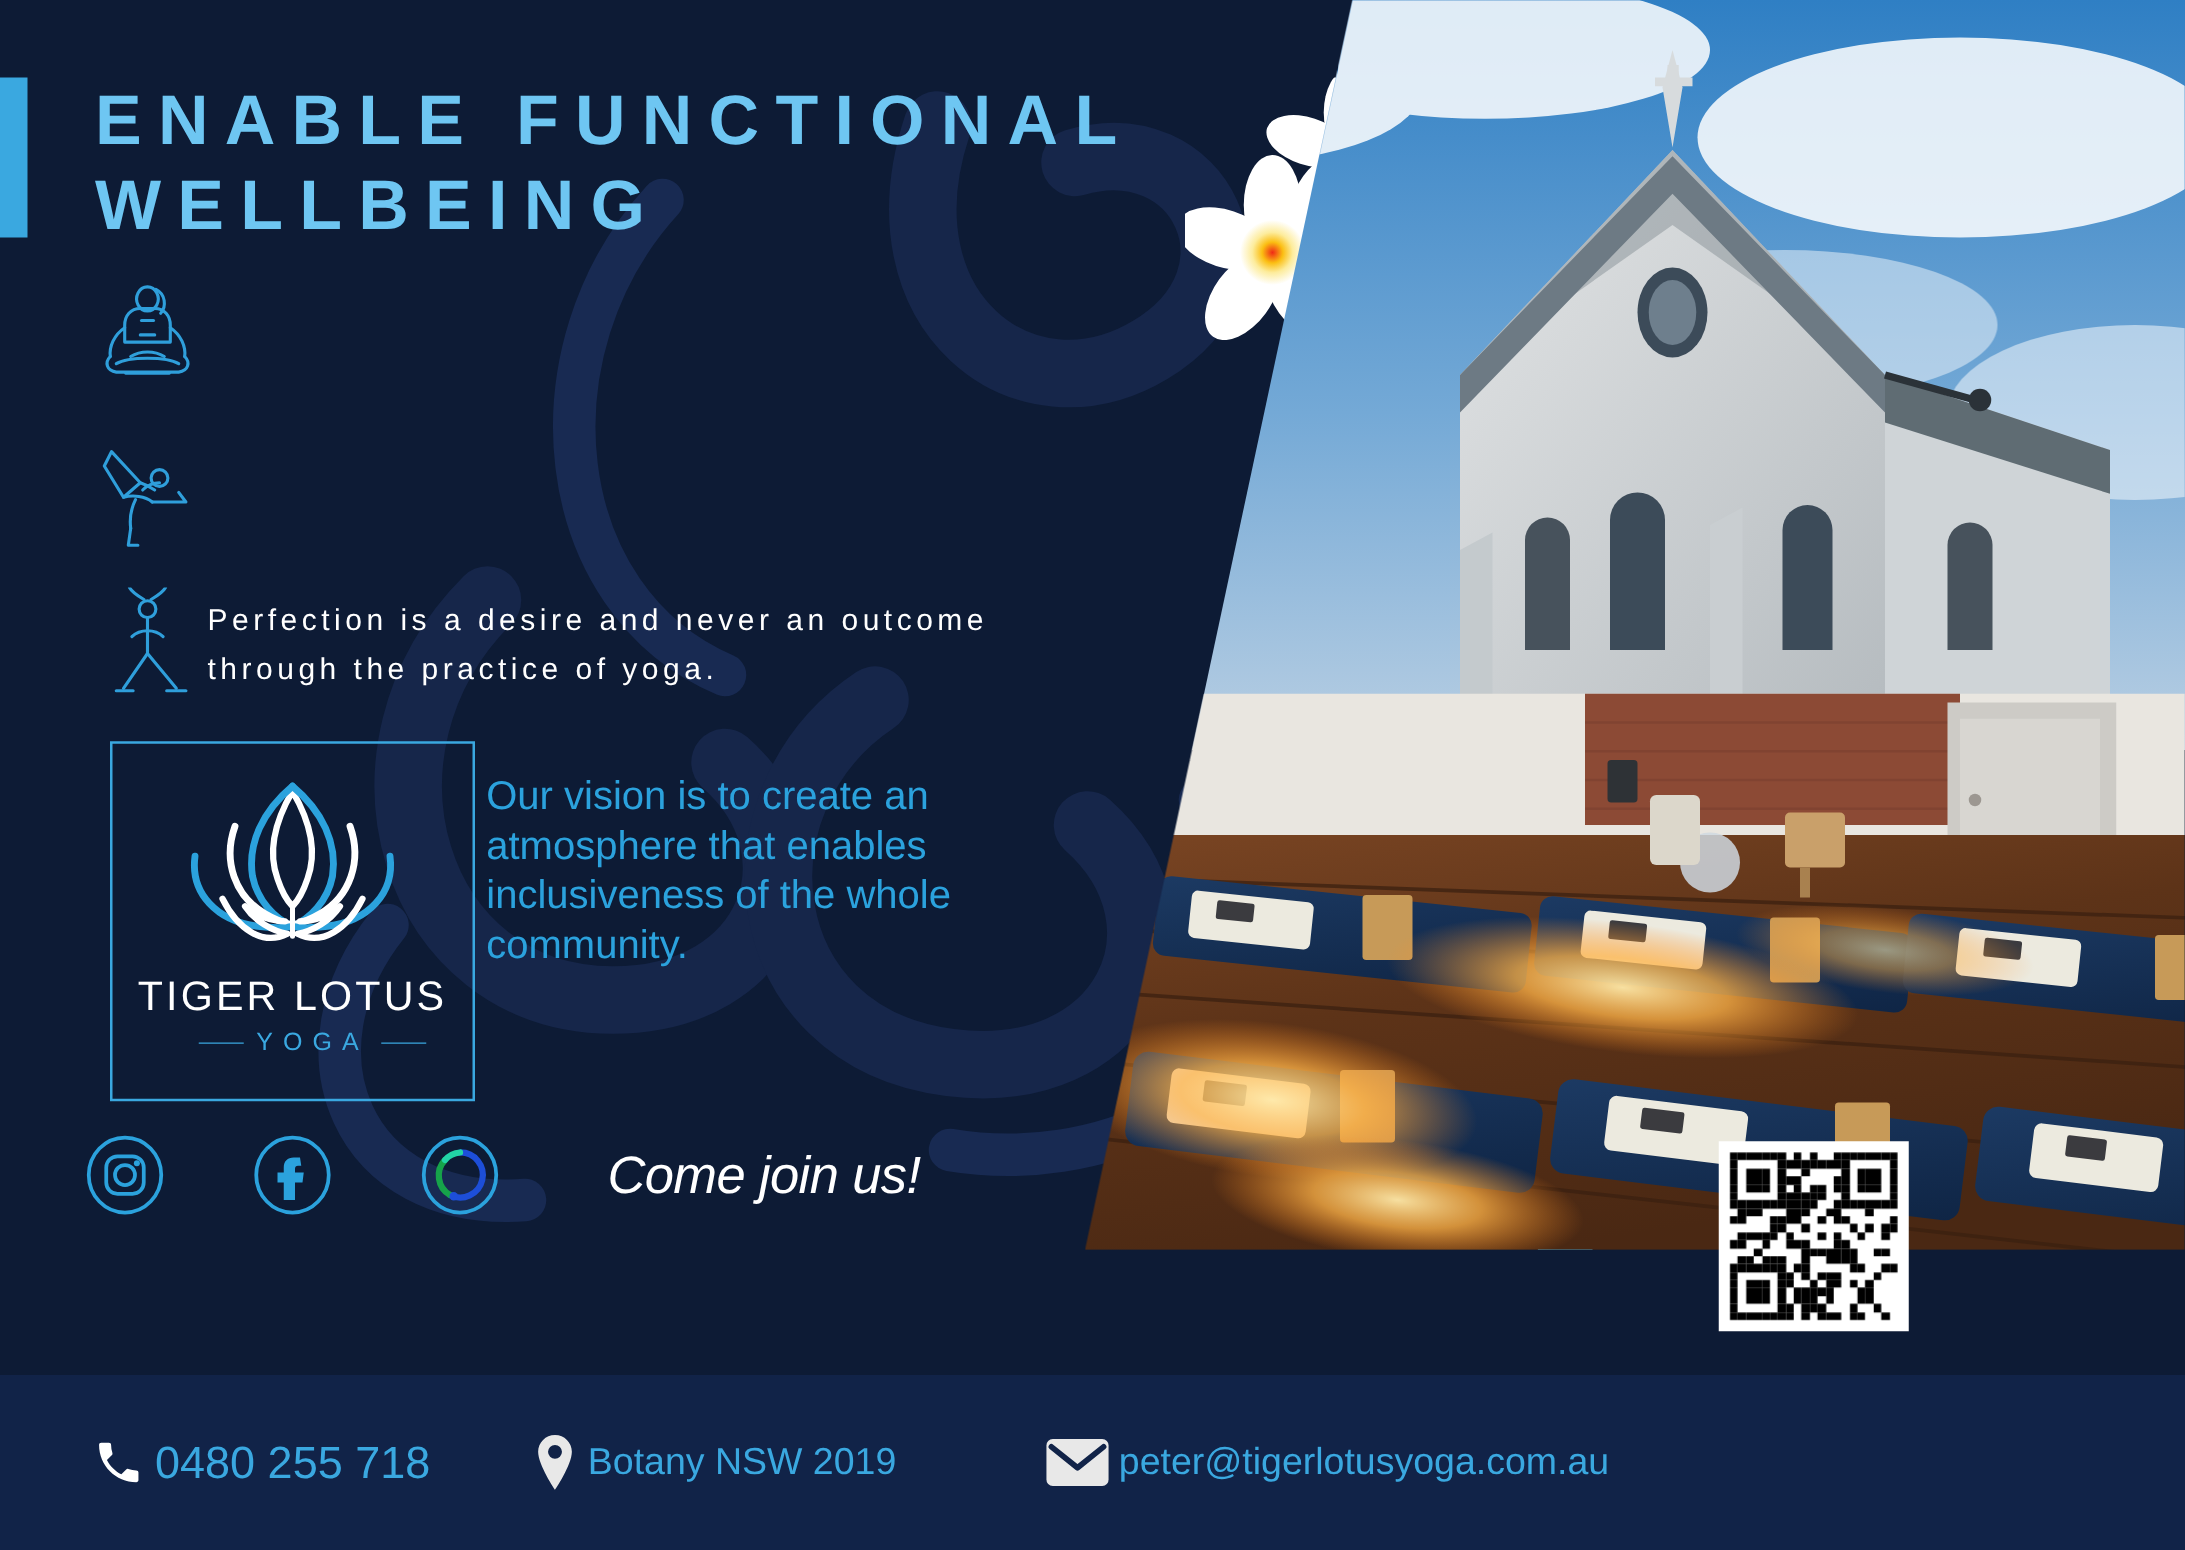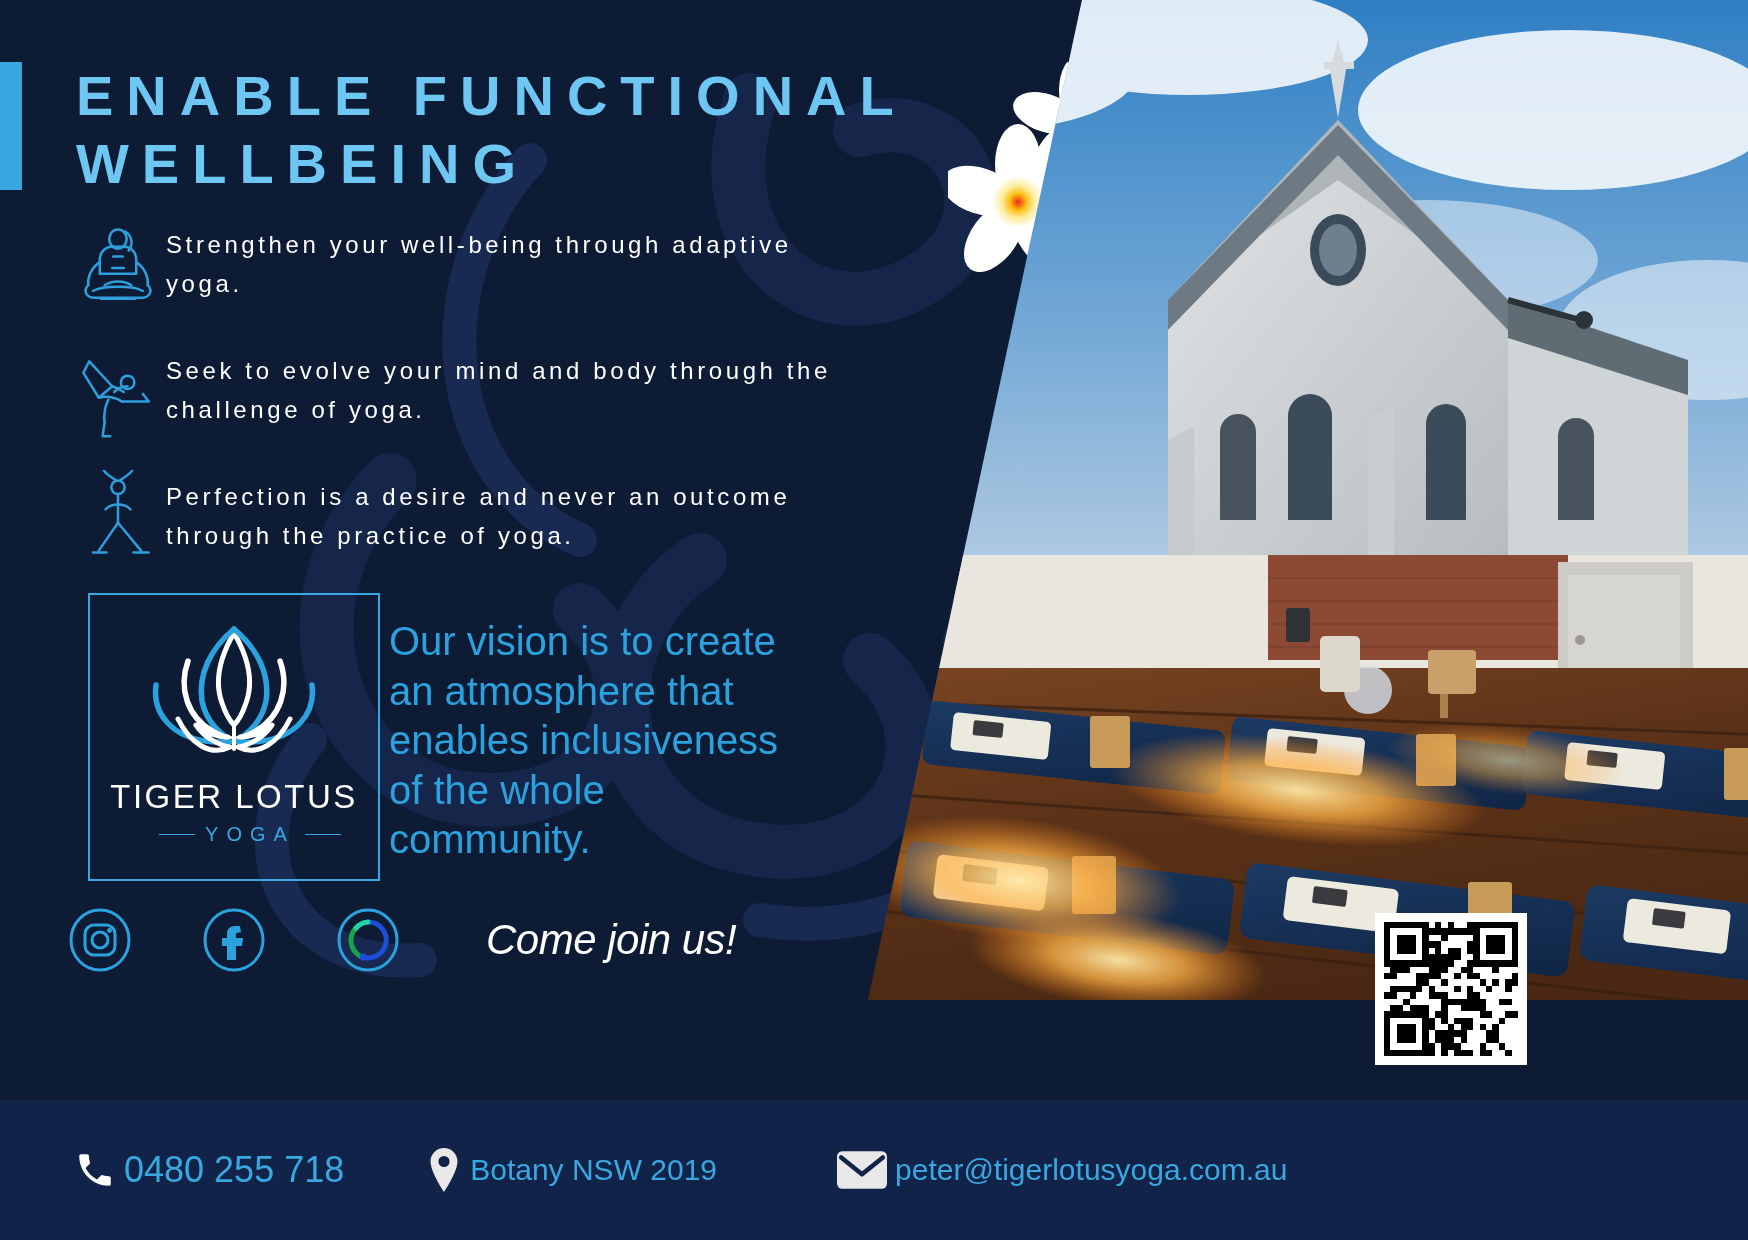--- a/index.html
+++ b/index.html
@@ -54,21 +54,21 @@
   .logo-sub {
     position:absolute; left:0; right:0; top:228px; text-align:center;
     color:#3aa8e0; font-size:20px; letter-spacing:8px; font-weight:300;
     display:flex; align-items:center; justify-content:center; gap:10px;padding-left:32px;
   }
   .logo-sub .dash { display:inline-block; width:36px; height:1.5px; background:#3aa8e0; }
 
   
   .vision {
     position:absolute; left:389px; top:617px; width:400px;
-    color:#2ba2dd; font-size:40px; line-height:1.24; font-weight:300;
+    color:#2ba2dd; font-size:32px; line-height:1.24; font-weight:300;
   }
 
   
   .social-row { position:absolute; left:68px; top:908px; display:flex; align-items:center; gap:70px; }
   .social { width:64px; height:64px; }
   .come-join {
     margin-left:16px; color:#ffffff; font-size:42px;
     font-style:italic; font-weight:400; letter-spacing:-0.5px;
     white-space:nowrap;
   }
@@ -178,35 +178,33 @@
         <path d="M44 30 h12 c8 0 13 6 13 14 v14 h-38 V44 c0-8 5-14 13-14 Z"></path>
         <path d="M45 40 h10"></path>
           <path d="M44 52 h12"></path>
         <path d="M31 46 c-9 6 -13 16 -12 24"></path>
         <path d="M69 46 c9 6 13 16 12 24"></path>
         <path d="M19 70 c-5 5 -3 12 5 13 h52 c8 -1 10 -8 5 -13"></path>
         <path d="M24 76 c10 -6 42 -6 52 0"></path>
         <path d="M36 70 c8 -5 20 -5 28 0"></path>
         <path d="M32 84 h36"></path>
       </svg>
-      <div class="btext">Strengthen your well-being through adaptive yoga.</div>
     </div>
 
     <div class="bullet">
       <svg class="bicon" viewBox="0 0 100 100" fill="none" stroke="#2f9fdb" stroke-width="2.6" stroke-linecap="round" stroke-linejoin="round">
         <circle cx="60" cy="40" r="7"></circle>
         <path d="M20 18 L44 44 L30 56 L14 30 Z"></path>
         <path d="M44 44 c6 2 9 4 12 6"></path>
         <path d="M30 56 c8 -2 18 -1 24 4"></path>
         <path d="M54 60 h28 l-6 -8"></path>
         <path d="M40 58 c-4 8 -5 16 -4 24"></path>
         <path d="M36 82 l-2 14 h8"></path>
         <path d="M46 50 c4 -4 10 -6 14 -6"></path>
       </svg>
-      <div class="btext">Seek to evolve your mind and body through the challenge of yoga.</div>
     </div>
 
     <div class="bullet">
       <svg class="bicon" viewBox="0 0 100 100" fill="none" stroke="#2f9fdb" stroke-width="2.6" stroke-linecap="round" stroke-linejoin="round">
         <circle cx="50" cy="18" r="7"></circle>
         <path d="M47 10 c-5 -3 -10 -6 -12 -10"></path>
         <path d="M53 10 c5 -3 10 -6 12 -10"></path>
         <path d="M50 25 v30"></path>
         <path d="M50 55 L30 84"></path>
         <path d="M50 55 L74 84"></path>

